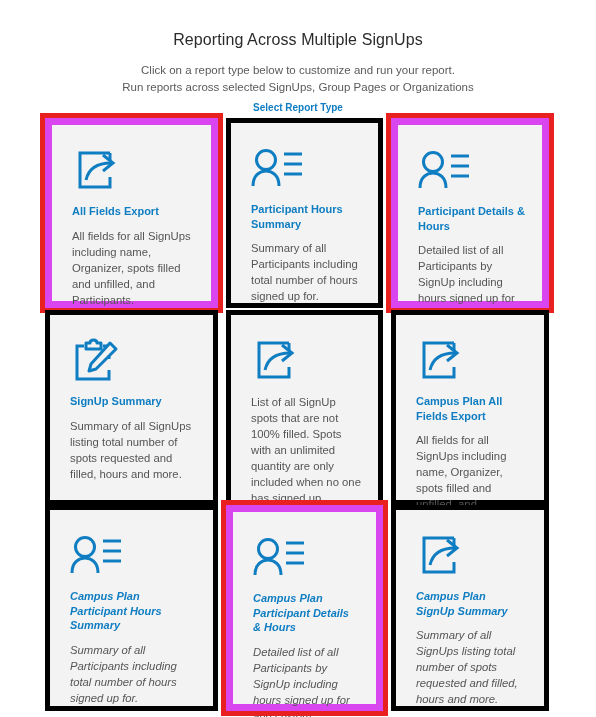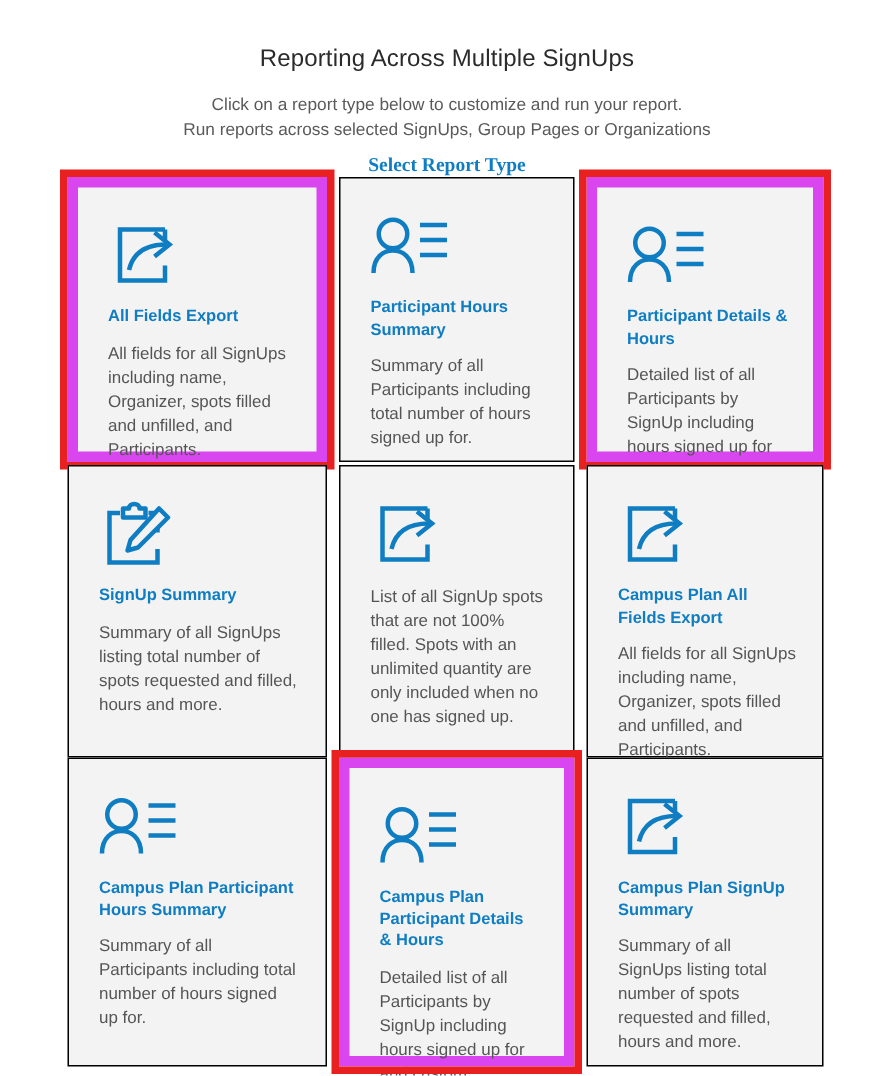--- a/index.html
+++ b/index.html
@@ -38,60 +38,59 @@
   }
   .subline {
     font-size: 11.5px;
     color: #5a5a5a;
     line-height: 1.45;
     margin: 0;
   }
   .select-report-type {
     display: inline-block;
     margin-top: 6px;
-    font-size: 13px;
+    font-size: 10px;
     font-weight: bold;
     color: #0f7dc2;
     text-decoration: none;
     cursor: pointer;
-    font-family: Liberation Serif, serif;
   }
 
   
   .card-grid {
     position: absolute;
     left: 45px;
     top: 118px;
     width: 511px;
   }
   .grid-row {
     display: flex;
     justify-content: flex-start;
     gap: 8px;
   }
   .row-1 { height: 190px; }
   .row-2 { height: 195px; margin-top: 2px; }
-  .row-3 { height: 206px; }
+  .row-3 { height: 206px; font-style: italic; }
 
   .card-slot {
     position: relative;
     box-sizing: border-box;
   }
   .slot-w1 { width: 173px; }
   .slot-w2 { width: 157px; }
   .slot-w3 { width: 158px; }
 
   .card {
     position: absolute;
     left: 0;
     top: 0;
     right: 0;
     bottom: 0;
     background: #f3f3f3;
-    border: 1px solid #000000;
+    border: 5px solid #000000;
     box-sizing: border-box;
     padding: 22px 17px 10px 20px;
     cursor: pointer;
   }
 
   
   .card-slot.highlight .card {
     border: 7px solid #d946ef;
   }
   .card-slot.highlight::after {

